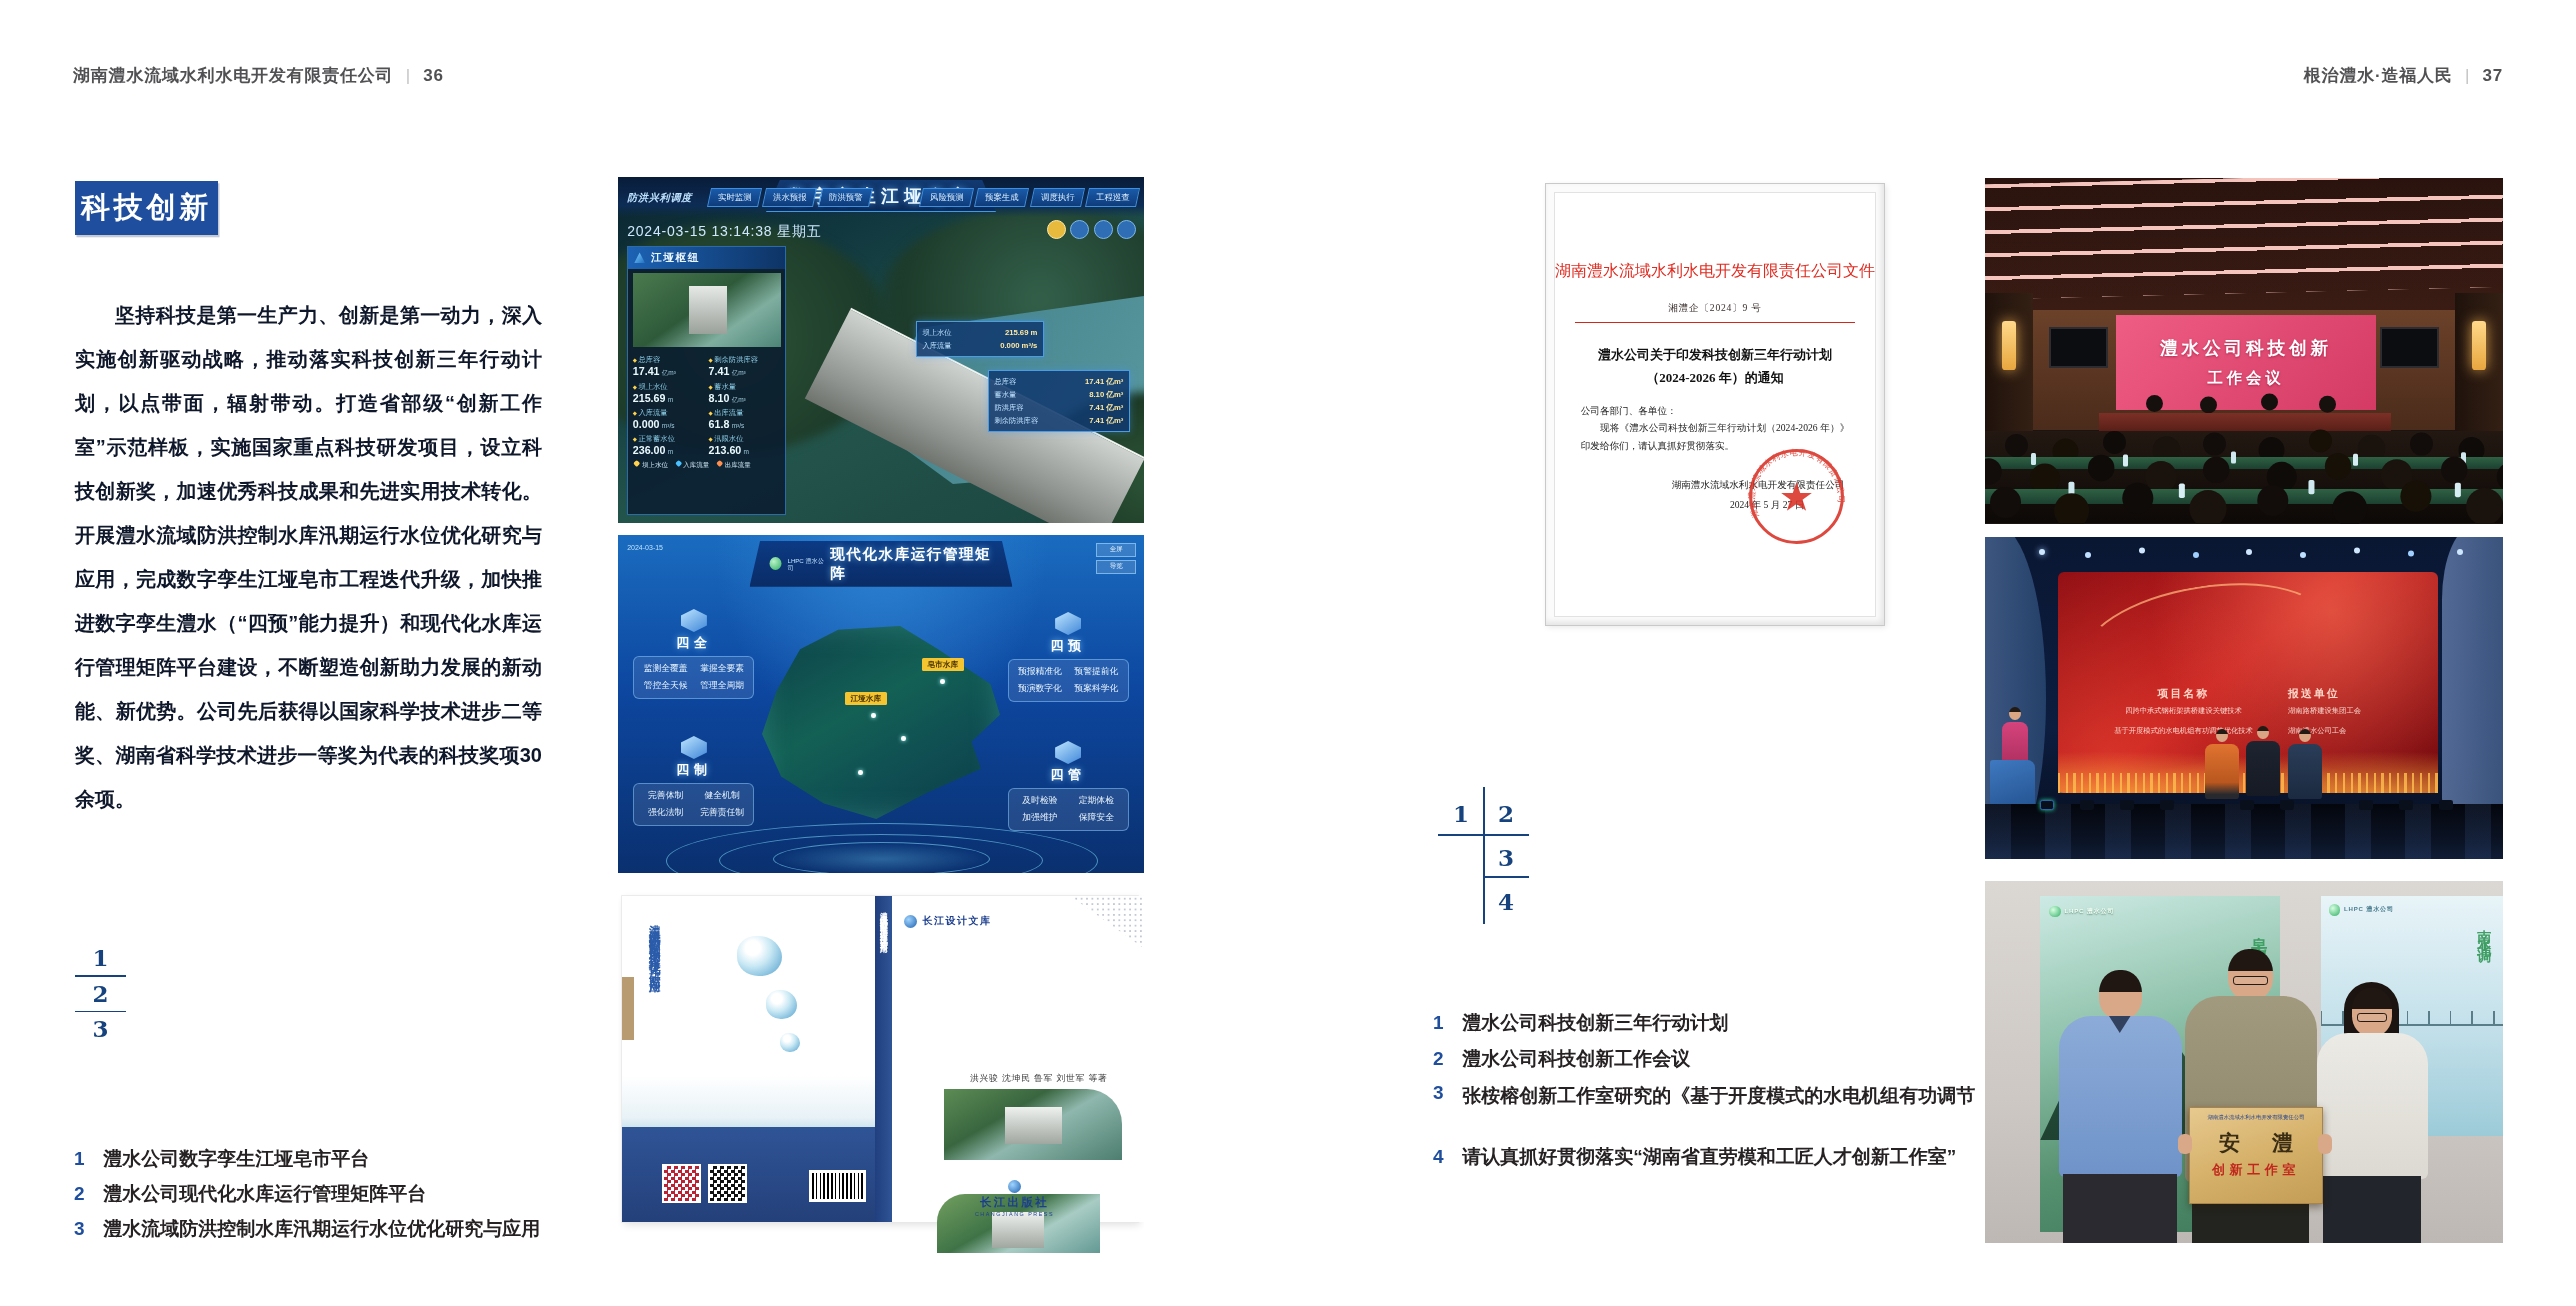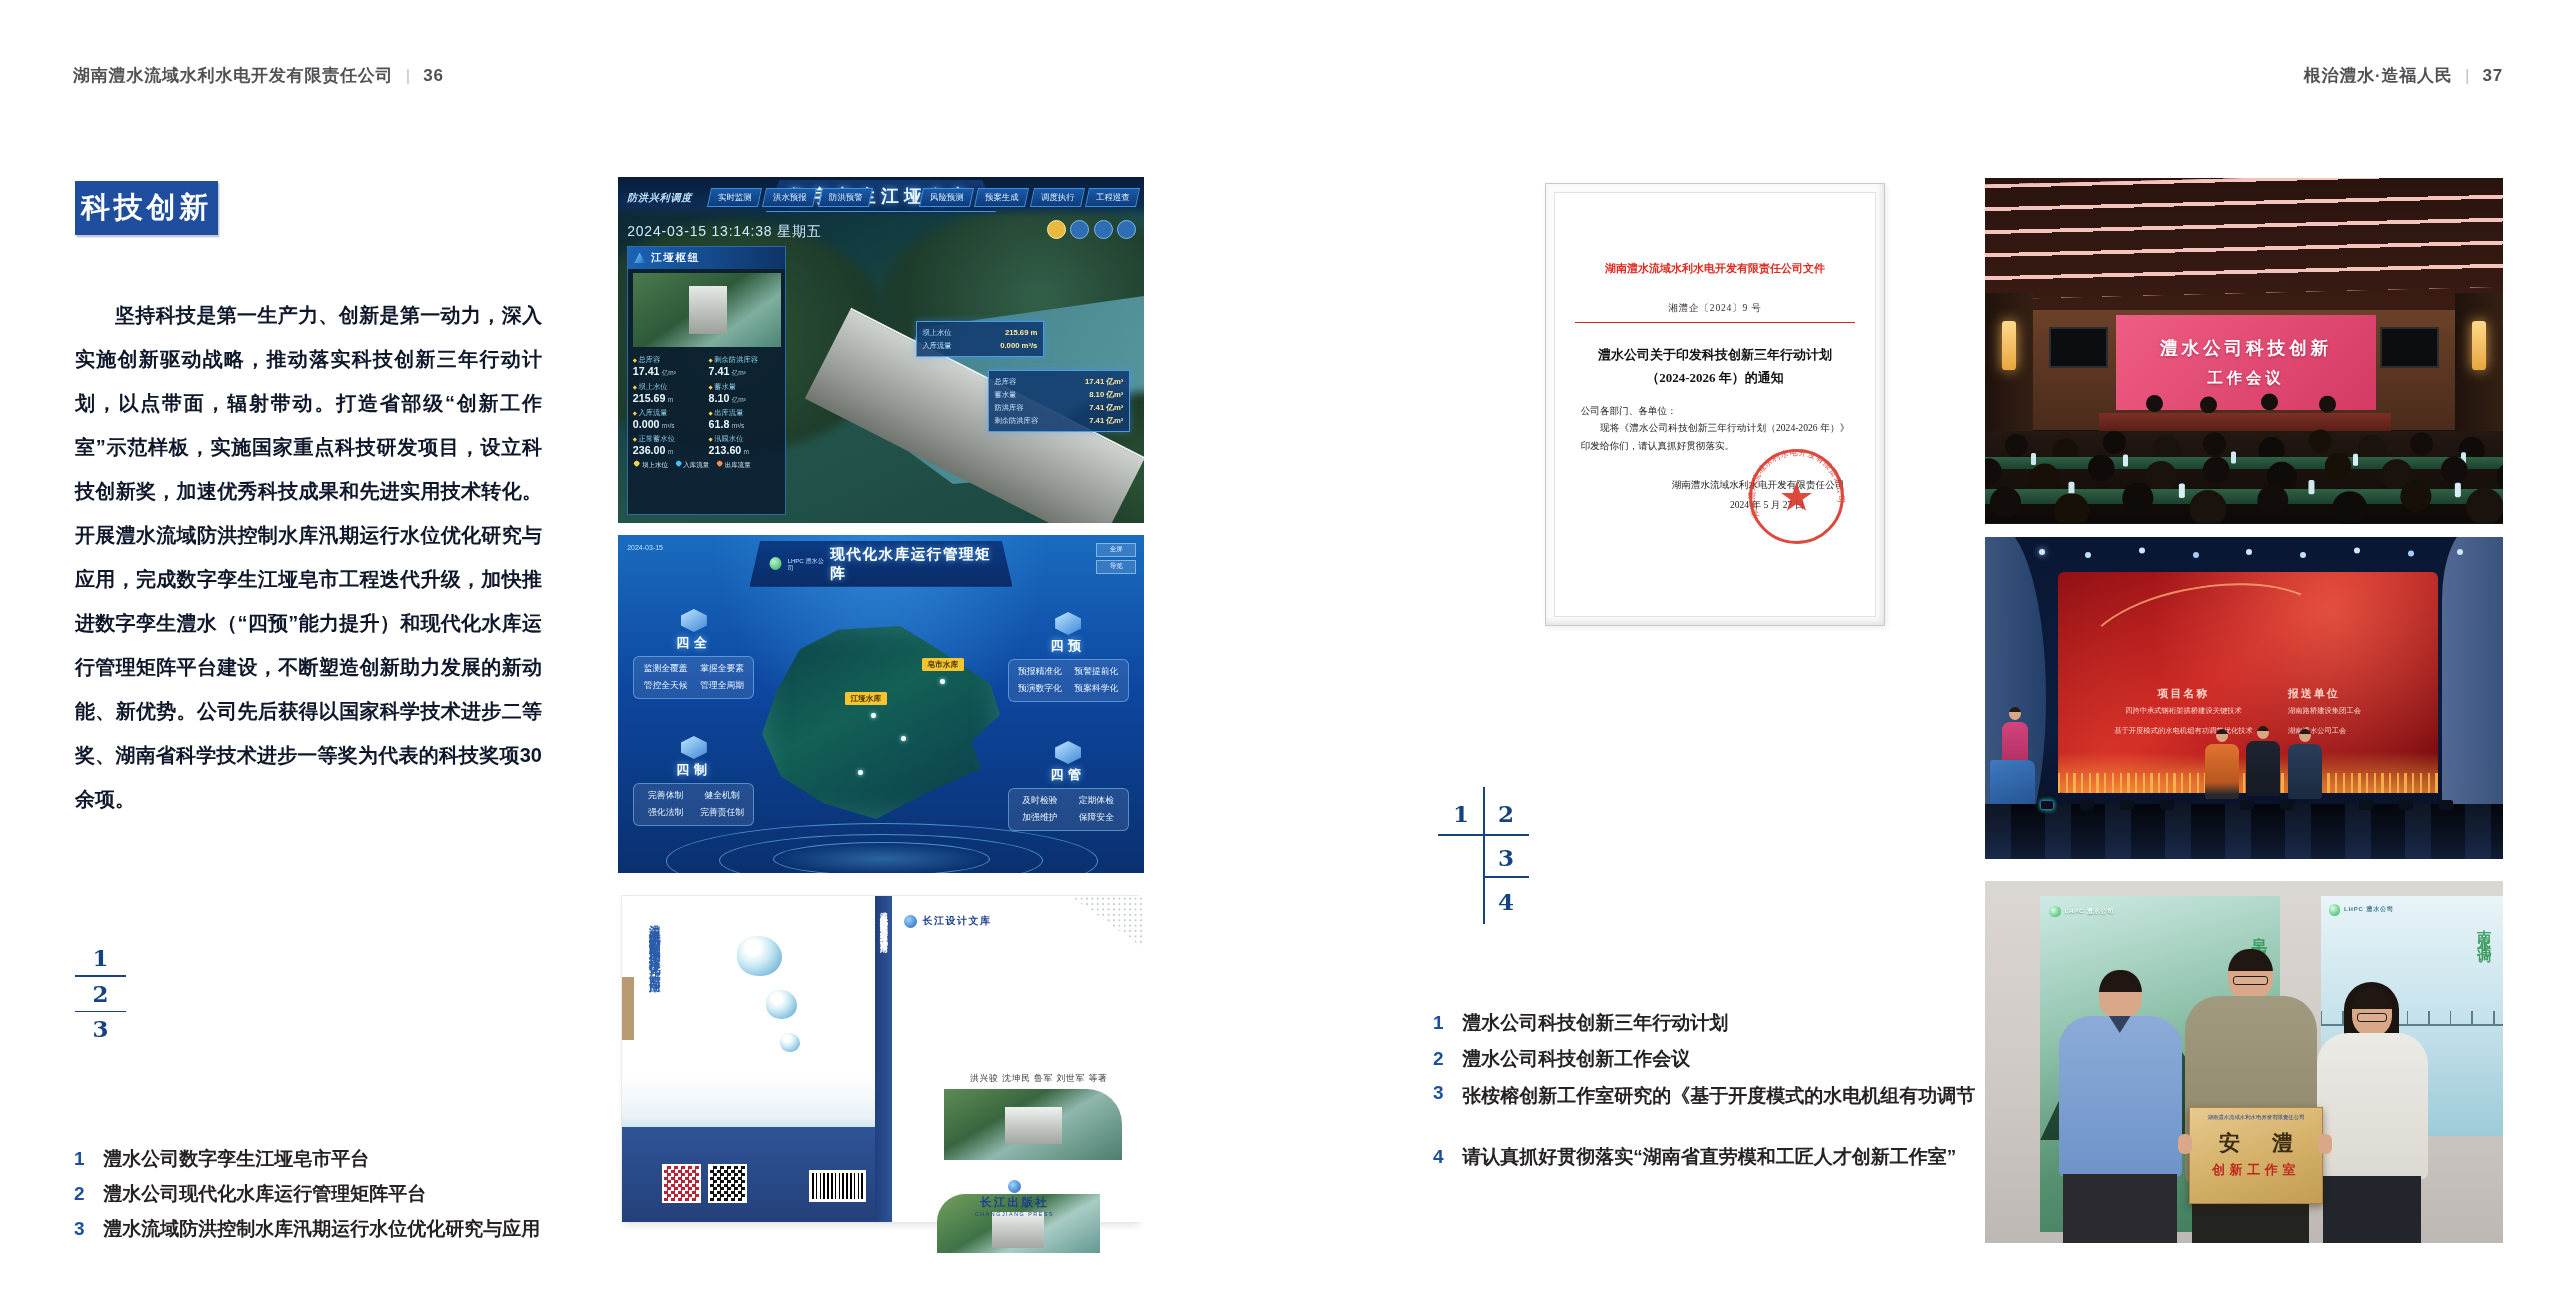--- a/index.html
+++ b/index.html
@@ -167,21 +167,21 @@
   .gp-plaque{background:linear-gradient(160deg,#e7c98f 0%,#d4af67 55%,#c39d55 100%);border:0.8px solid #a8834a;
              box-shadow:0 3.1px 7.7px rgba(40,25,5,.45);text-align:center;}
   .gp-plaque .hd{font-size:5.4px;color:#1d3f8f;margin-top:6.1px;letter-spacing:0;}
   .gp-plaque .mn{font-family:"DejaVu Serif",serif;font-size:21px;font-weight:bold;color:#3a2d14;letter-spacing:12.3px;margin:7.7px 0 4.6px;text-indent:12.3px;}
   .gp-plaque .sb{font-family:"DejaVu Serif",serif;font-size:13px;font-weight:bold;color:#c0281e;letter-spacing:4.6px;}
 
   
   .doc-outer{background:#fbfbfb;border:0.8px solid #c9c9c9;box-shadow:inset -2.3px -3.1px 6.1px rgba(0,0,0,.10), 1.5px 2.3px 6.1px rgba(0,0,0,.10);}
   .doc-sheet{position:absolute;left:7.7px;top:7.7px;right:7.7px;bottom:7.7px;background:#fff;border:0.8px solid #e2e2e2;
              font-family:"Liberation Serif",serif;}
-  .doc-head{color:#e02b20;font-weight:bold;font-size:11px;letter-spacing:0;text-align:center;white-space:nowrap;}
+  .doc-head{color:#e02b20;font-weight:normal;font-size:16px;letter-spacing:0;text-align:center;white-space:nowrap;}
   .doc-num{color:#3a2f2c;font-size:9.6px;text-align:center;letter-spacing:0.8px;}
   .doc-rule{height:1.5px;background:#d0281c;}
   .doc-title{color:#111;font-weight:bold;font-size:13px;text-align:center;line-height:23px;}
   .doc-body{color:#222;font-size:9.6px;line-height:17.7px;text-align:justify;}
   .doc-sign{color:#222;font-size:9.6px;text-align:right;}
 </style>
 </head>
 <body>
 
 <div class="canvas">

